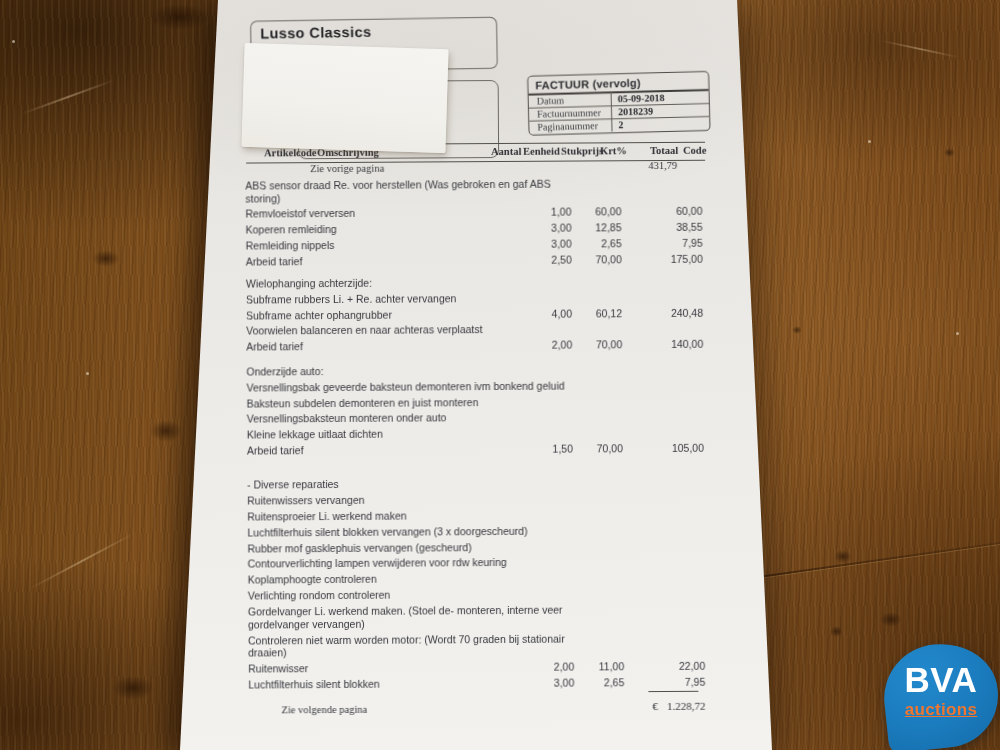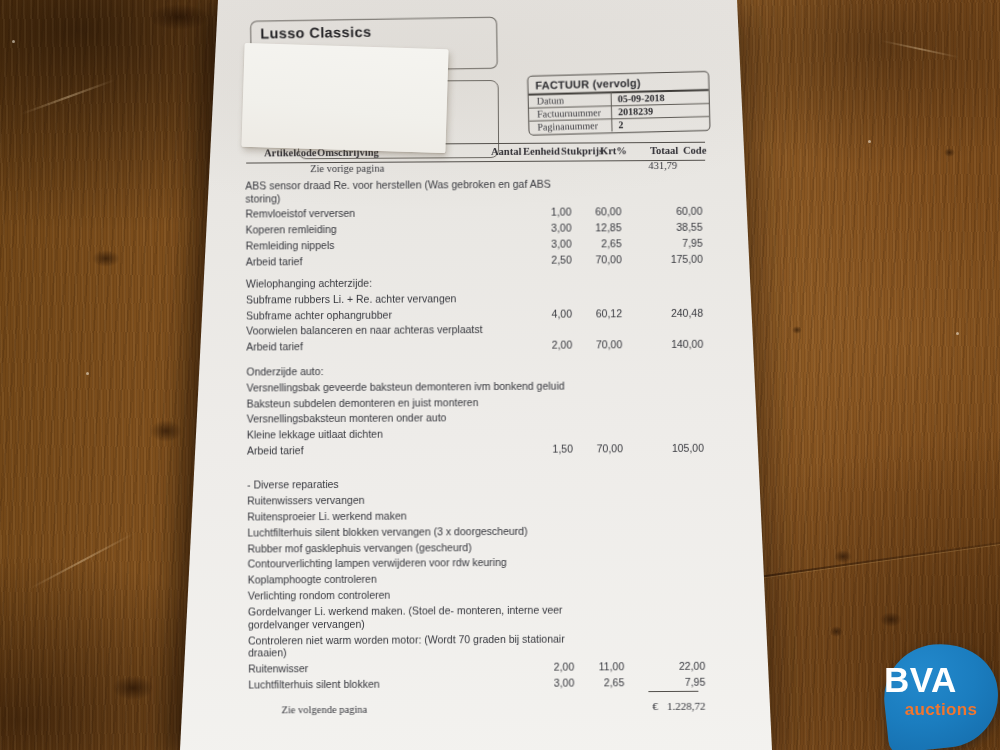--- a/index.html
+++ b/index.html
@@ -87,22 +87,22 @@
 
   
   .logo{position:absolute;left:884px;top:644px;width:114px;height:104px;z-index:9;}
   .blob{
     position:absolute;inset:0;
     background:radial-gradient(85% 85% at 35% 28%, #2389cc 0%, var(--brand-blue,#1b7dbf) 55%, #166fae 100%);
     border-radius:48% 52% 46% 8% / 52% 48% 50% 12%;
     transform:rotate(-6deg);
     box-shadow:0 4px 10px rgba(10,18,28,.35);
   }
-  .logo-bva{position:absolute;left:0;right:0;top:16px;font-weight:800;font-size:35px;letter-spacing:.5px;color:#ffffff;}
-  .logo-auctions{position:absolute;left:0;right:0;top:56px;text-align:center;font-weight:bold;font-size:17px;letter-spacing:.3px;color:var(--brand-orange,#f0762f);}
+  .logo-bva{position:absolute;left:0;right:0;top:16px;text-align:center;font-weight:800;font-size:35px;letter-spacing:.5px;color:#ffffff;}
+  .logo-auctions{position:absolute;left:0;right:0;top:56px;text-align:center;font-weight:bold;font-size:17px;letter-spacing:.3px;color:var(--brand-orange,#f0762f);text-decoration:underline;}
 </style>
 </head>
 <body>
 
 <div class="scene">
   <div class="grain"></div>
 
   <div class="mark" style="left:148px;top:4px;width:62px;height:26px;"></div>
   <div class="mark" style="left:92px;top:250px;width:28px;height:17px;"></div>
   <div class="mark" style="left:150px;top:420px;width:32px;height:22px;"></div>

